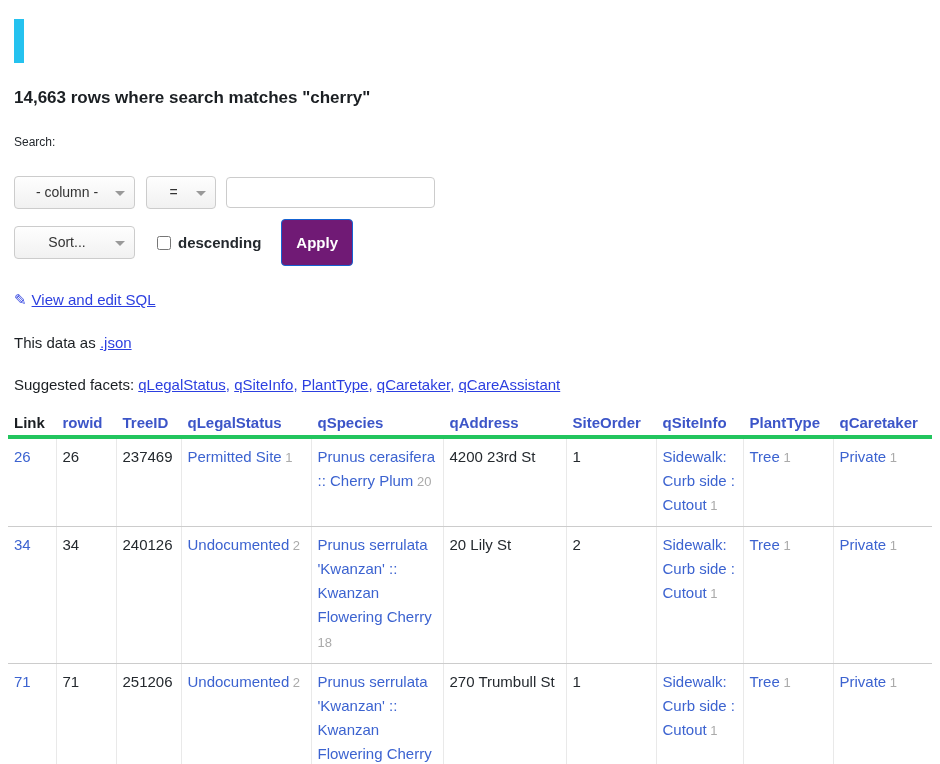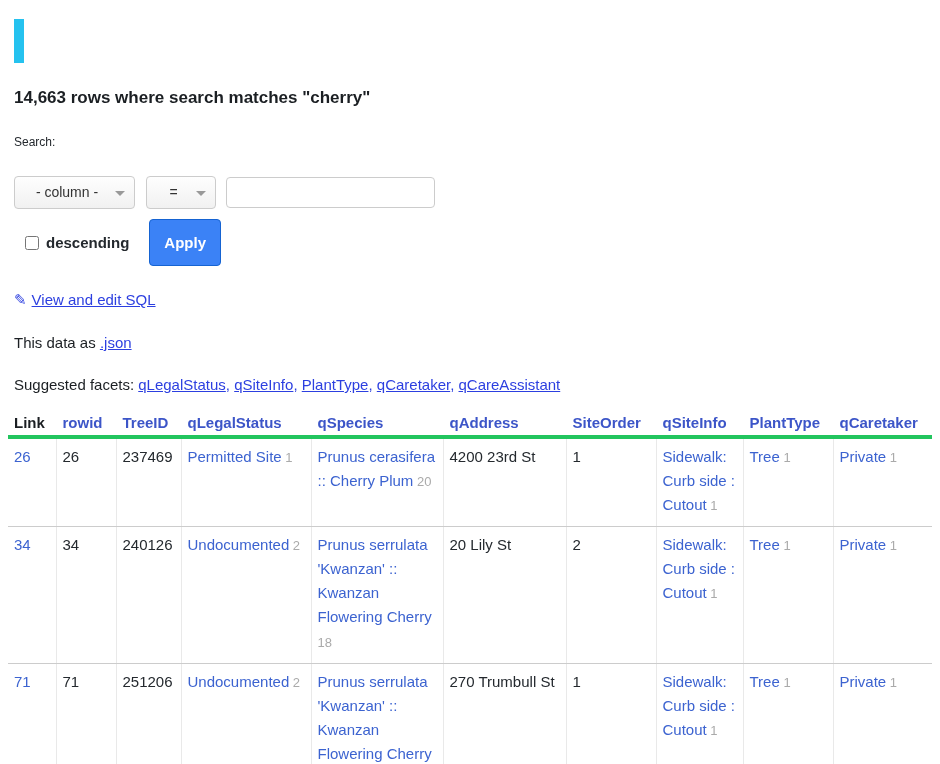--- a/index.html
+++ b/index.html
@@ -66,21 +66,21 @@
   .filter-value-input {
     width: 209px; height: 31px;
     border: 1px solid #ccc; border-radius: 4px;
     font-family: "Liberation Sans", sans-serif;
     font-size: 14px; padding: 0 10px; outline: none;
   }
   .desc-check { width: 14px; height: 14px; margin: 0 0 0 11px; accent-color: #fff; }
   .desc-label { font-weight: bold; margin-left: 7px; font-size: 15px; }
   .apply-button {
     margin-left: 20px;
-    background: #3b82f6; border: 1px solid #1563d2; border-radius: 4px;
+    background: #701a75; border: 1px solid #1563d2; border-radius: 4px;
     color: #fff; font-weight: bold; font-size: 15px;
     font-family: "Liberation Sans", sans-serif;
     padding: 14px 14px; cursor: pointer;
   }
 
   
   a { text-decoration: none; }
   .link-line { margin-top: 25px; font-size: 15px; color: #1b1f23; }
   .top-link { color: #2c3fe0; text-decoration: underline; }
   .pencil-icon { color: #2c3fe0; margin-right: 5px; font-size: 15px; }
@@ -113,20 +113,21 @@
   <span class="search-label">Search:</span>
 </div>
 
 <div class="filter-row inset">
   <span class="select-box select-column"><span>- column -</span></span>
   <span class="select-box select-op"><span>=</span></span>
   <input class="filter-value-input" type="text" value="" style="">
 </div>
 
 <div class="filter-row filter-row-2 inset">
+  <span class="select-box select-sort"><span>Sort...</span></span>
   <input type="checkbox" class="desc-check" style="">
   <span class="desc-label">descending</span>
   <button class="apply-button">Apply</button>
 </div>
 
 <div class="link-line inset">
   <span class="pencil-icon">✎</span><a href="#" class="top-link">View and edit SQL</a>
 </div>
 
 <div class="link-line inset">

